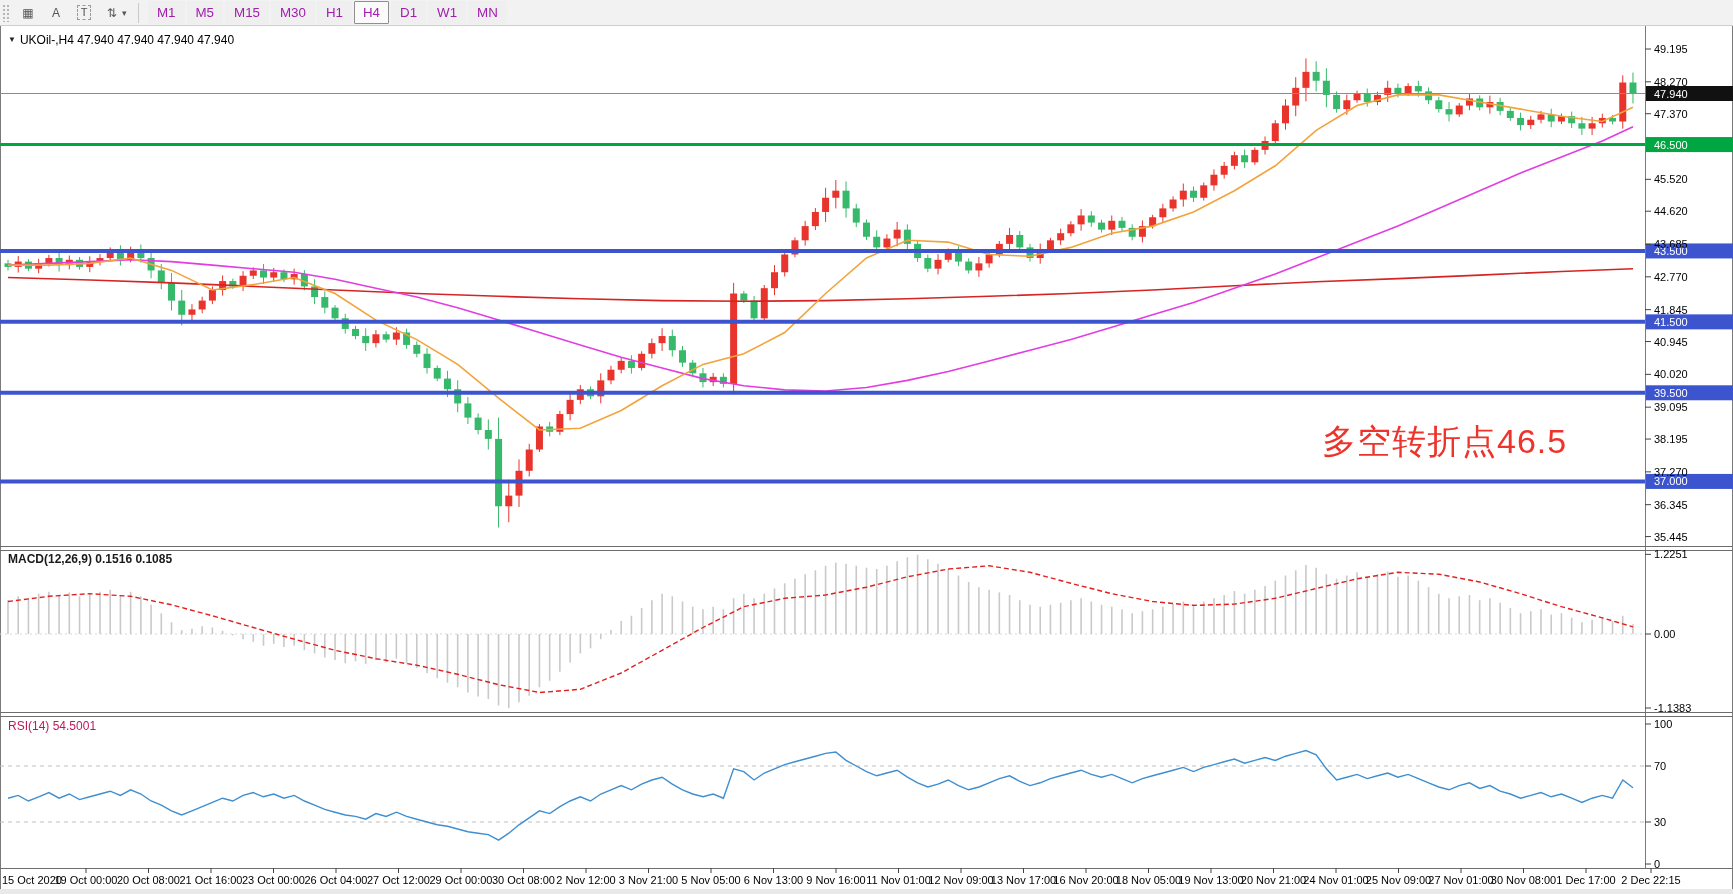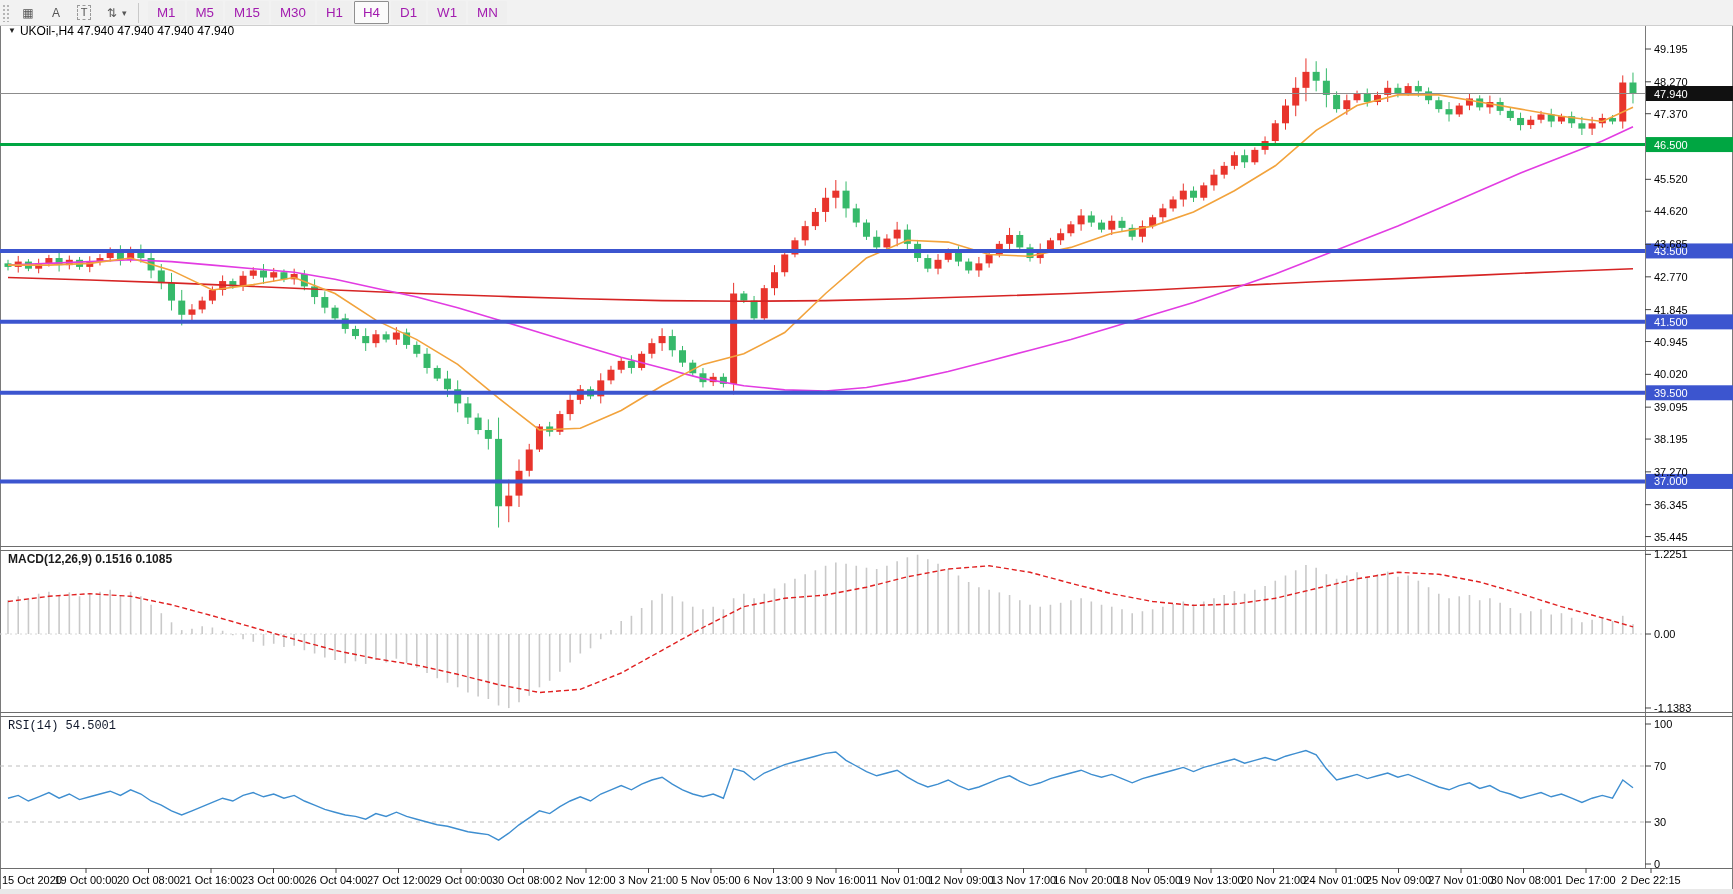--- a/index.html
+++ b/index.html
@@ -13,24 +13,24 @@
     background-image:radial-gradient(#b5b5b5 1px, transparent 1.2px);background-size:4px 4px;}
   .tb-icon{display:inline-flex;align-items:center;justify-content:center;width:22px;height:20px;
     margin:0 3px;color:#555;font-size:12px;}
   .tb-icon.boxed span{border:1px dashed #9a9a9a;padding:0 3px;font-size:11px;line-height:13px;}
   .caret{width:10px;margin-left:-4px;color:#555;font-size:9px;}
   .vsep{width:1px;height:20px;background:#c9c9c9;margin:0 8px 0 6px;}
   .tf-btn{padding:3px 8px;margin:0 1px;border:1px solid transparent;border-radius:1px;cursor:default;color:#a21caf;}
   .tf-btn.active{background:#fbfbfb;border:1px solid #8f8f8f;}
   
   .ov{position:absolute;z-index:3;white-space:nowrap;color:#000;}
-  .title-line{left:8px;top:24px;font-size:12px;}
+  .title-line{left:8px;top:33px;font-size:12px;}
   .title-line .marker{font-size:8px;vertical-align:2px;margin-right:4px;color:#222;}
   .macd-label{left:8px;top:552px;font-size:12px;color:#1a1a1a;font-weight:bold;}
-  .rsi-label{left:8px;top:719px;font-size:12px;color:#0f172a;font-family:Liberation Mono, monospace;}
+  .rsi-label{left:8px;top:719px;font-size:12px;color:#be185d;}
   .annotation{left:1322px;top:419px;font-size:34px;letter-spacing:1px;}
 </style>
 </head>
 <body>
 
 <div id="stage">
 
   <svg id="chart" width="1733" height="894" viewBox="0 0 1733 894">
       <rect x="0" y="0" width="1733" height="894" fill="#ffffff"></rect>
       <rect x="0" y="889" width="1733" height="5" fill="#e9e9e9"></rect>
@@ -678,13 +678,14 @@
     <button class="tf-btn active">H4</button>
     <button class="tf-btn">D1</button>
     <button class="tf-btn">W1</button>
     <button class="tf-btn">MN</button>
   </div>
 
   <div class="ov title-line"><span class="marker">▼</span><span>UKOil-,H4  47.940 47.940 47.940 47.940</span></div>
 
   <div class="ov macd-label">MACD(12,26,9) 0.1516 0.1085</div>
   <div class="ov rsi-label">RSI(14) 54.5001</div>
+  <div class="ov annotation" style="color: rgb(238, 51, 44);">多空转折点46.5</div>
 </div>
 
 </body></html>

